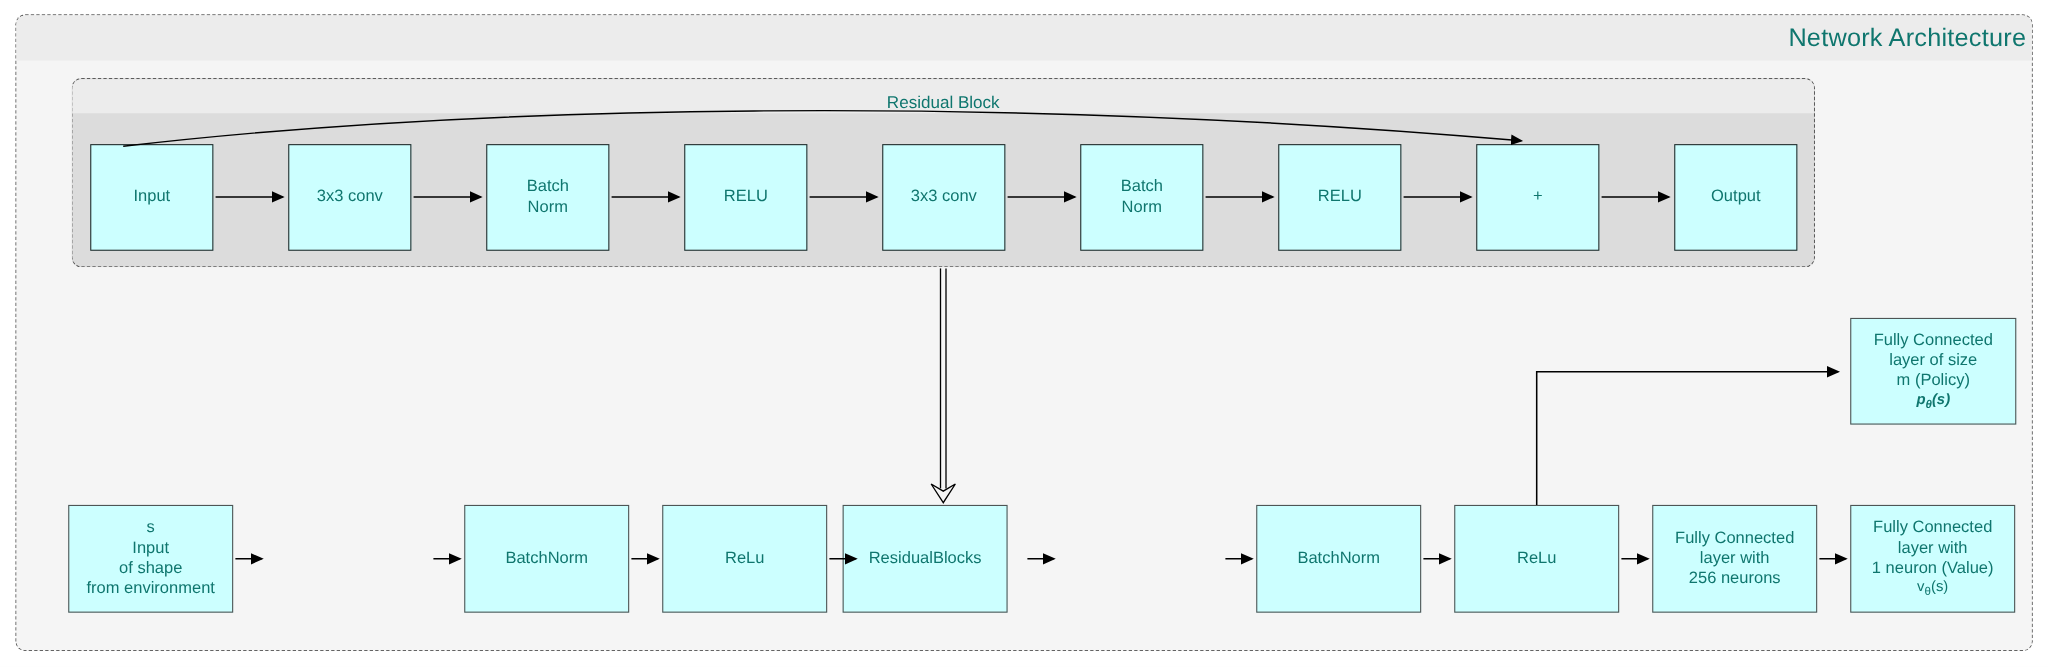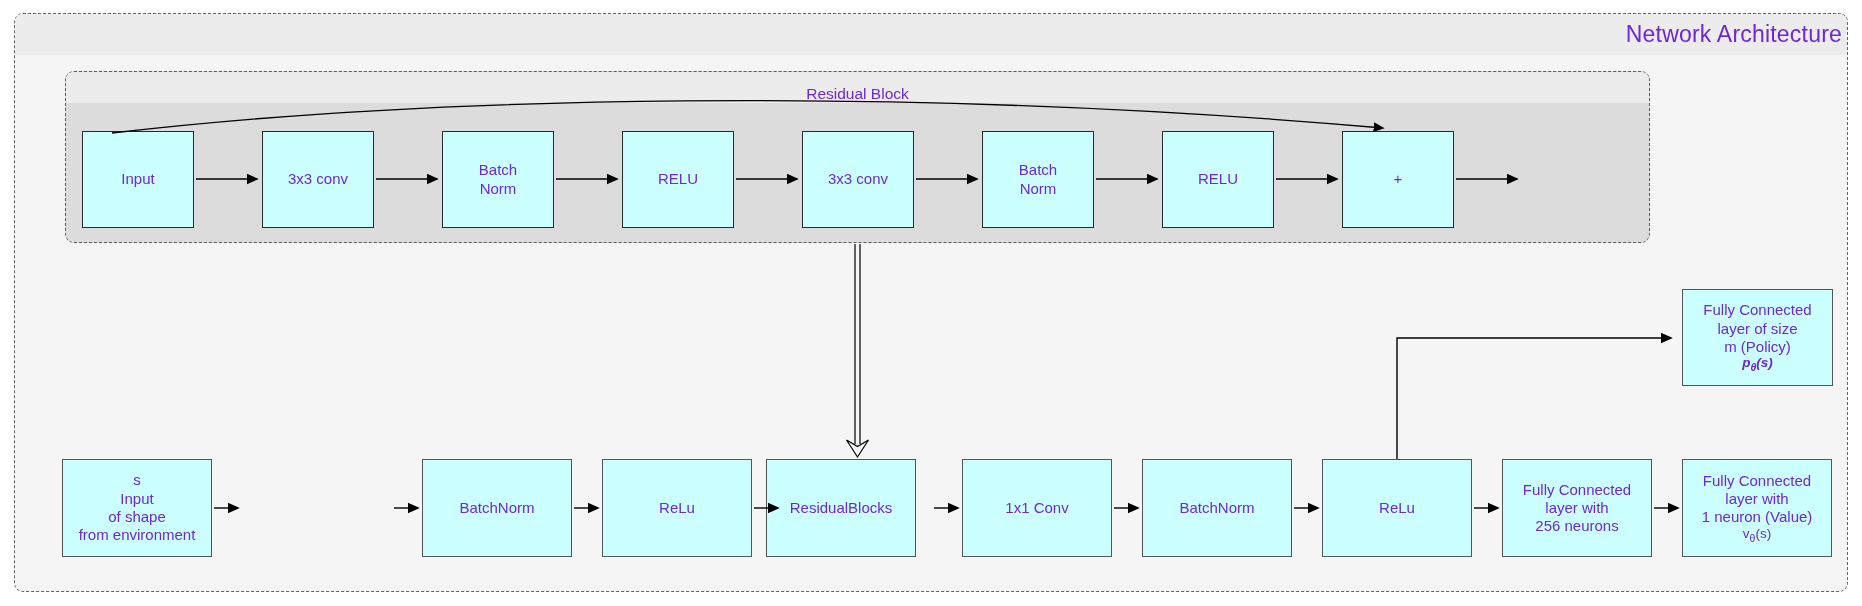--- a/index.html
+++ b/index.html
@@ -1,18 +1,18 @@
 <!DOCTYPE html>
 <html><head>
 <meta charset="utf-8">
 <style>
   html,body{margin:0;padding:0;background:#ffffff;}
   #canvas{
     position:relative;width:1862px;height:606px;background:#ffffff;
-    font-family:"Liberation Sans", sans-serif;color:#6d28d9;overflow:hidden;
+    font-family:"Liberation Sans", sans-serif;color:#0f766e;overflow:hidden;
   }
   
   .outer{
     position:absolute;left:14px;top:13px;width:1834px;height:579px;
     background:#f5f5f5;border:1.6px dashed #636363;border-radius:9px;box-sizing:border-box;
   }
   .titlebar{
     position:absolute;left:0;top:0;right:0;height:41px;background:#ececec;
     border-radius:8px 8px 0 0;display:flex;align-items:center;justify-content:flex-end;
   }
@@ -61,29 +61,29 @@
   <div class="node rnode" style="left:82px">Input</div>
   <div class="node rnode" style="left:262px">3x3 conv</div>
   <div class="node rnode" style="left:442px">Batch
 Norm</div>
   <div class="node rnode" style="left:622px">RELU</div>
   <div class="node rnode" style="left:802px">3x3 conv</div>
   <div class="node rnode" style="left:982px">Batch
 Norm</div>
   <div class="node rnode" style="left:1162px">RELU</div>
   <div class="node rnode" style="left:1342px">+</div>
+  <div class="node rnode" style="left:1522px">Output</div>
 
   <div class="node bnode" style="left:62px">s
 Input
 of shape
 from environment</div>
   <div class="node bnode" style="left:422px">BatchNorm</div>
   <div class="node bnode" style="left:602px">ReLu</div>
   <div class="node bnode" style="left:766px">ResidualBlocks</div>
-  <div class="node bnode" style="left:962px">1x1 Conv</div>
   <div class="node bnode" style="left:1142px">BatchNorm</div>
   <div class="node bnode" style="left:1322px">ReLu</div>
   <div class="node bnode" style="left:1502px">Fully Connected
 layer with
 256 neurons</div>
   <div class="node bnode" style="left:1682px">
     <div>Fully Connected
 layer with
 1 neuron (Value)</div>
     <div class="formula"><span>v</span><sub>θ</sub><span>(s)</span></div>

